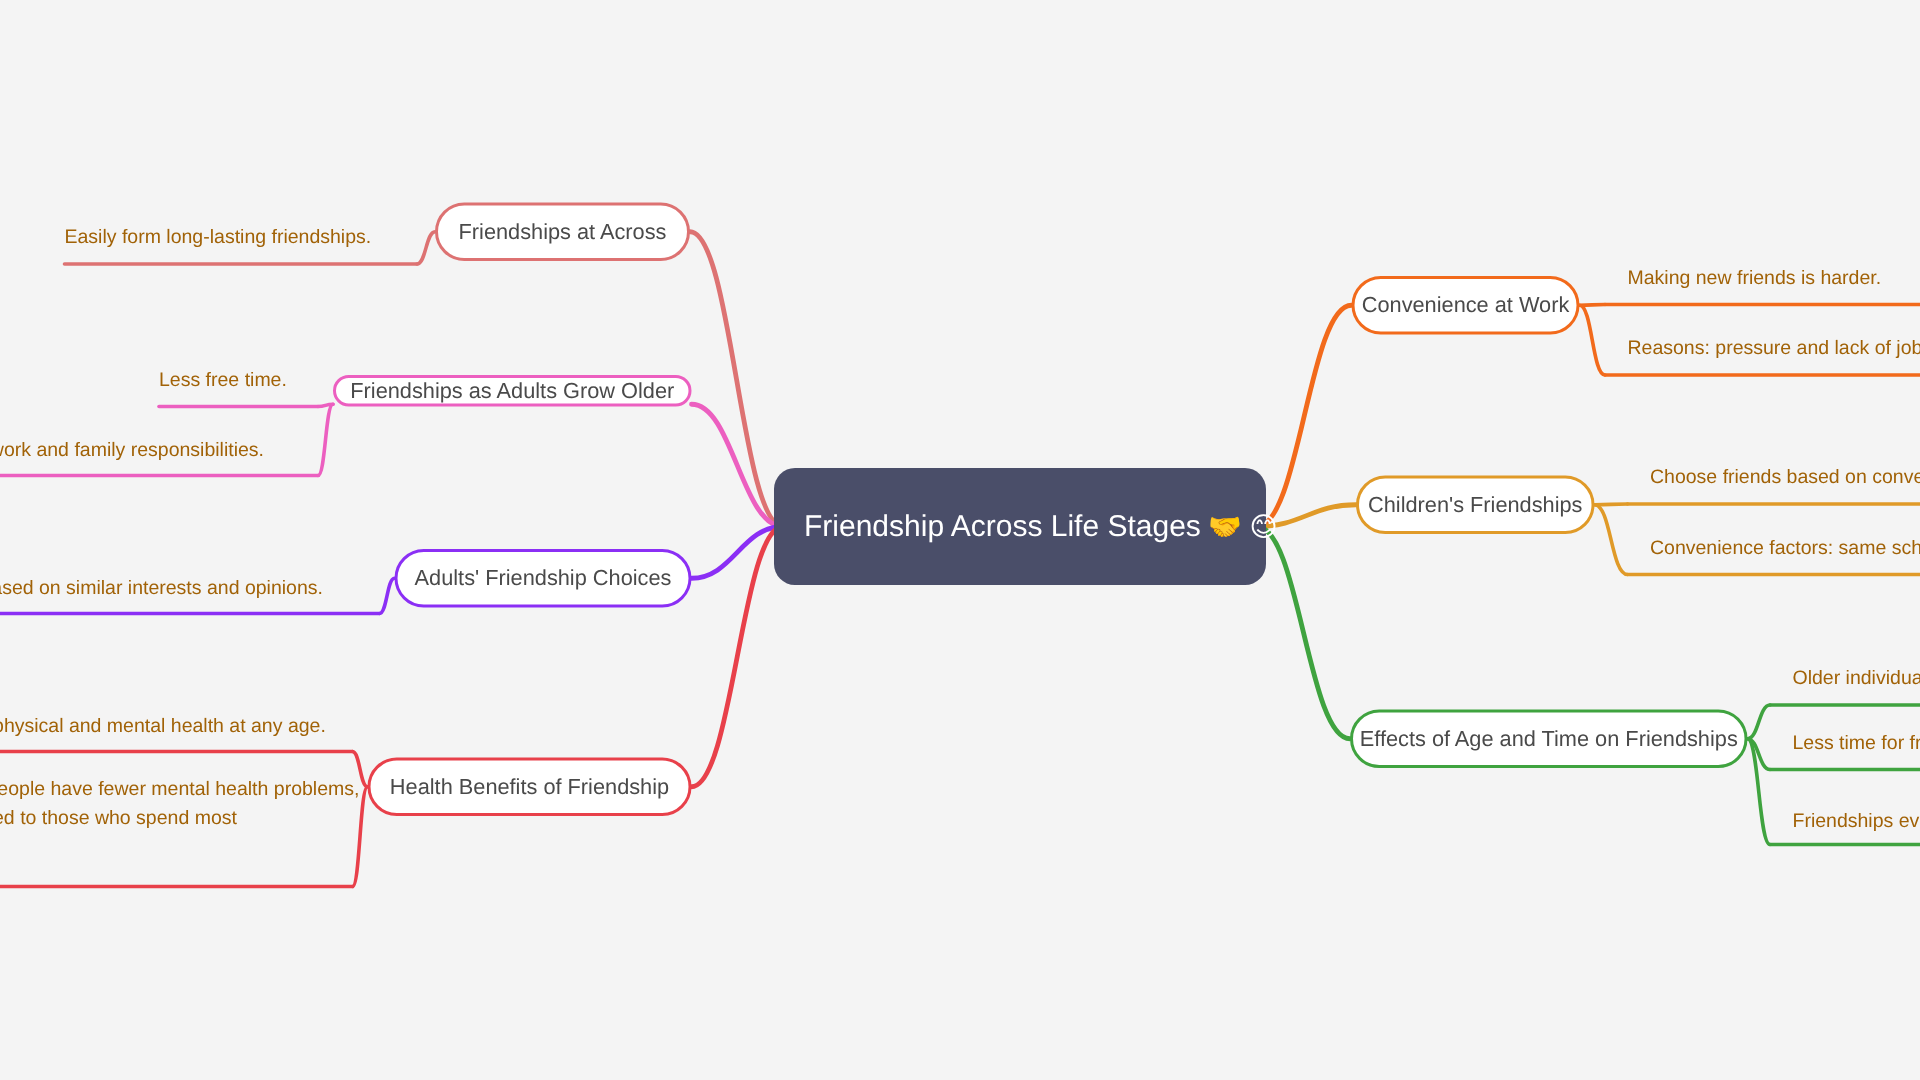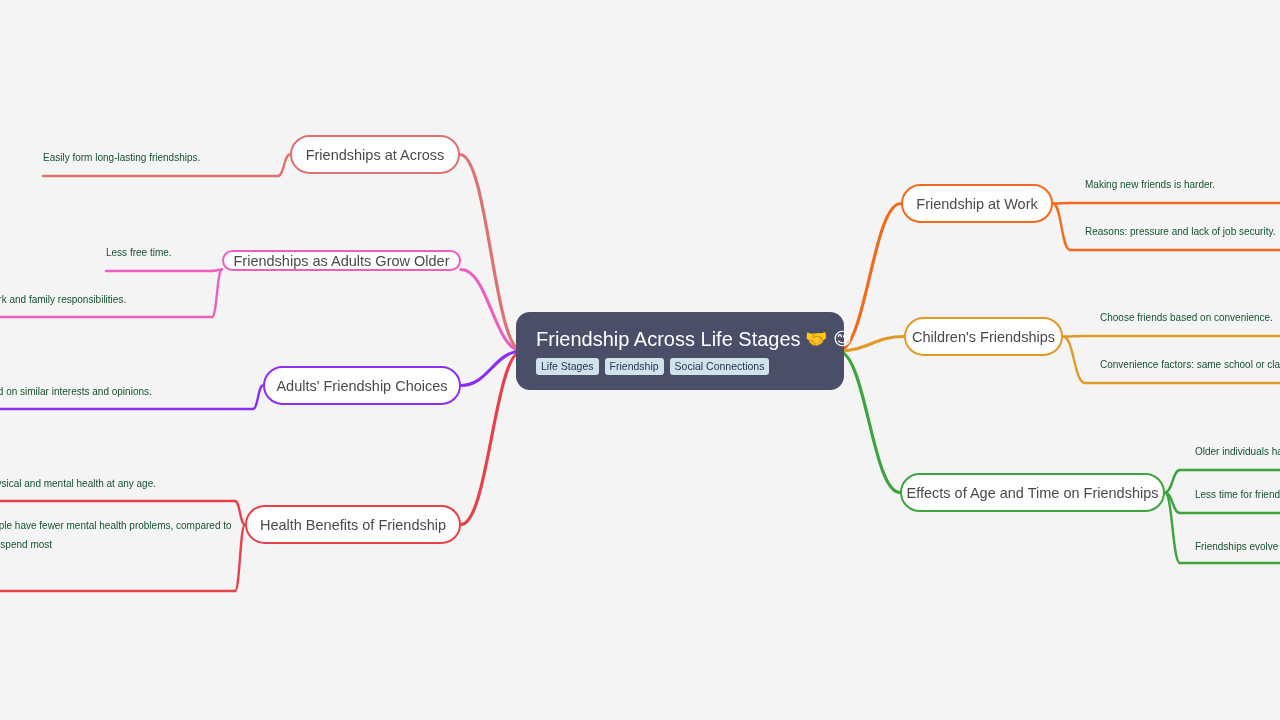--- a/index.html
+++ b/index.html
@@ -15,21 +15,21 @@
   .node{
     position:absolute;box-sizing:border-box;
     background:#ffffff;border:2.5px solid #888;border-radius:22px;
     display:flex;align-items:center;justify-content:center;
     color:#4a4a4a;font-size:14.5px;white-space:nowrap;
     padding:0 16px;height:38px;
   }
 
   .leaf{
     position:absolute;box-sizing:border-box;
-    color:#14532d;font-size:10px;line-height:19px;
+    color:#a16207;font-size:13px;line-height:19px;
     white-space:nowrap;padding-bottom:4px;
   }
   .leaf.multi{white-space:normal;}
 
   #central{
     position:absolute;left:516px;top:312px;width:328px;height:78px;
     background:#4a4e69;border-radius:14px;
     padding:10px 20px 10px 20px;box-sizing:border-box;
     display:flex;flex-direction:column;justify-content:center;gap:7px;
   }
@@ -101,21 +101,21 @@
       <div class="node" style="left: 263px; top: 366px; width: 198px; height: 39px; border-color: rgb(139, 47, 245);">
         <span>Adults' Friendship Choices</span>
       </div>
       <div class="leaf" style="left: -60px; top: 382px; width: 305px;">Friends based on similar interests and opinions.</div>
       <div class="node" style="left: 245px; top: 505px; width: 216px; height: 39px; border-color: rgb(232, 64, 74);">
         <span>Health Benefits of Friendship</span>
       </div>
       <div class="leaf" style="left: -48px; top: 474px; width: 290px;">Boosts physical and mental health at any age.</div>
       <div class="leaf multi" style="left: -48px; top: 516px; width: 290px;">Social people have fewer mental health problems, compared to those who spend most</div>
       <div class="node" style="left: 901px; top: 184px; width: 152px; height: 39px; border-color: rgb(242, 106, 27);">
-        <span>Friendship at Work</span>
+        <span>Convenience at Work</span>
       </div>
       <div class="leaf" style="left: 1085px; top: 175px; width: 200px;">Making new friends is harder.</div>
       <div class="leaf" style="left: 1085px; top: 222px; width: 220px;">Reasons: pressure and lack of job security.</div>
       <div class="node" style="left: 904px; top: 317px; width: 159px; height: 39px; border-color: rgb(224, 154, 40);">
         <span>Children's Friendships</span>
       </div>
       <div class="leaf" style="left: 1100px; top: 308px; width: 220px;">Choose friends based on convenience.</div>
       <div class="leaf" style="left: 1100px; top: 355px; width: 220px;">Convenience factors: same school or class.</div>
       <div class="node" style="left: 900px; top: 473px; width: 265px; height: 39px; border-color: rgb(63, 163, 63);">
         <span>Effects of Age and Time on Friendships</span>
@@ -124,20 +124,15 @@
       <div class="leaf" style="left: 1195px; top: 485px; width: 200px;">Less time for friendships.</div>
       <div class="leaf" style="left: 1195px; top: 537px; width: 200px;">Friendships evolve over time.</div>
     </div>
 
   <div id="central">
     <div class="ttl">
       <span>Friendship Across Life Stages</span>
       <span class="emo">🤝</span>
       <span class="emo">😊</span>
     </div>
-    <div class="tags">
-        <span class="tag">Life Stages</span>
-        <span class="tag">Friendship</span>
-        <span class="tag">Social Connections</span>
-      </div>
   </div>
 
 </div>
 
 </body></html>

